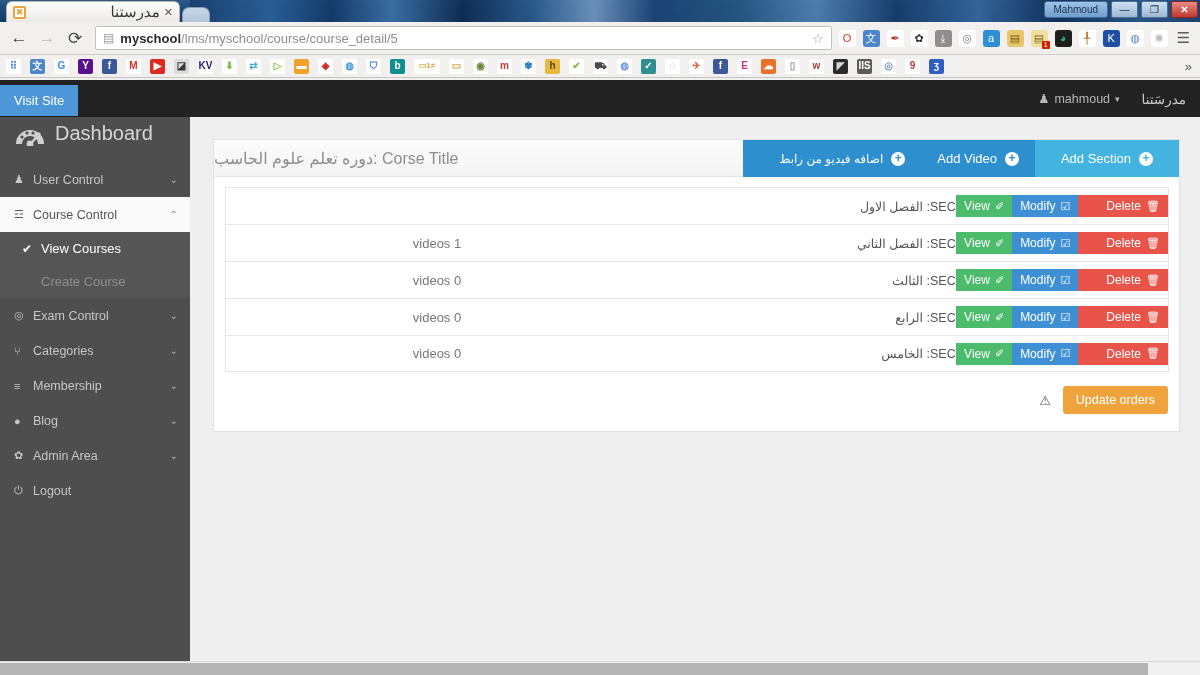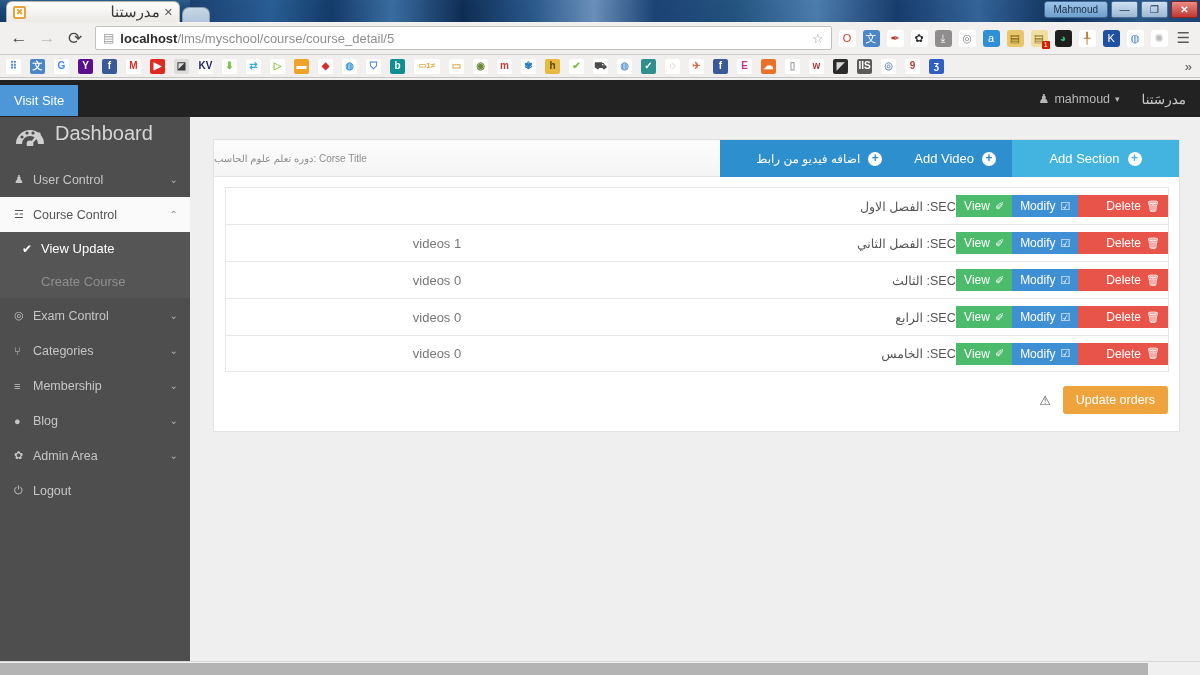--- a/index.html
+++ b/index.html
@@ -167,30 +167,30 @@
   .panel-head {
     height: 37px; background: linear-gradient(180deg,#fcfcfc,#f4f4f4);
     border-bottom: 1px solid #e4e4e4;
     display:flex; align-items:stretch; justify-content:flex-end;
     position: relative;
   }
   .course-title {
     position:absolute; left:0; right: 489px; top:0; bottom:0;
     display:flex; align-items:center; justify-content:flex-end;
     padding-right: 2px;
-    font-size: 10px; color:#8d8d8d; direction: rtl;
+    font-size: 16px; color:#8d8d8d; direction: rtl;
     white-space: nowrap;
   }
   .hbtn {
     display:flex;align-items:center;justify-content:center;gap:8px;
     color:#fff; font-size:13px; padding: 0 16px; height:37px;
   }
   .hbtn.blue { background:#2e8fce;padding-left:36px; }
   .hbtn.blue2 { background:#2e8fce; }
-  .hbtn.light { background:#42b4df; width: 167px;}
+  .hbtn.light { background:#42b4df; width: 144px;}
   .hbtn .plus {
     width:14px;height:14px;border-radius:50%;background:#fff;color:#2e8fce;
     font-size:12px; line-height:13px; text-align:center; font-weight:bold;
     display:inline-block;
   }
   .hbtn.light .plus { color:#42b4df; }
   .hbtn .ar { direction:rtl; font-size:12px;}
 
   .rows { padding: 10px 10px 0 11px; }
   .srow {
@@ -261,21 +261,21 @@
       <div class="win-btn close">✕</div>
     </div>
   </div>
 
   <div class="navbar">
     <div class="nav-btn">←</div>
     <div class="nav-btn dim">→</div>
     <div class="nav-btn">⟳</div>
     <div class="omnibox">
       <span class="omni-doc">▤</span>
-      <span class="omni-url"><b>localhost</b><span>/lms/myschool/course/course_detail/5</span></span>
+      <span class="omni-url"><b>myschool</b><span>/lms/myschool/course/course_detail/5</span></span>
       <span class="omni-star">☆</span>
     </div>
     <div class="ext-icons" id="ext-icons">
         <div class="ext" style="background: rgb(255, 255, 255); color: rgb(215, 53, 44);">O</div>
         <div class="ext" style="background: rgb(74, 134, 200); color: rgb(255, 255, 255);">文</div>
         <div class="ext" style="background: rgb(255, 255, 255); color: rgb(181, 52, 42);">✒</div>
         <div class="ext" style="background: rgb(255, 255, 255); color: rgb(43, 43, 43);">✿</div>
         <div class="ext" style="background: rgb(142, 142, 142); color: rgb(255, 255, 255);">⤓</div>
         <div class="ext" style="background: rgb(255, 255, 255); color: rgb(119, 119, 119);">◎</div>
         <div class="ext" style="background: rgb(47, 143, 214); color: rgb(255, 255, 255);">a</div>
@@ -370,21 +370,21 @@
               <span class="chev">⌄</span>
             </div>
             <div class="nav-item active">
               <span style="font-size: 11px; width: 13px; display: inline-block;">☲</span>
               <span>Course Control</span>
               <span class="chev">⌃</span>
             </div>
             <div class="submenu">
               <div class="sub-item">
                 <span class="sub-check" style="width: 10px;">✔</span>
-                <span>View Update</span>
+                <span>View Courses</span>
               </div>
               <div class="sub-item muted">
                 <span class="sub-check" style="width: 10px;"></span>
                 <span>Create Course</span>
               </div>
             </div>
             <div class="nav-item">
               <span style="font-size: 11px; width: 13px; display: inline-block;">◎</span>
               <span>Exam Control</span>
               <span class="chev">⌄</span>

